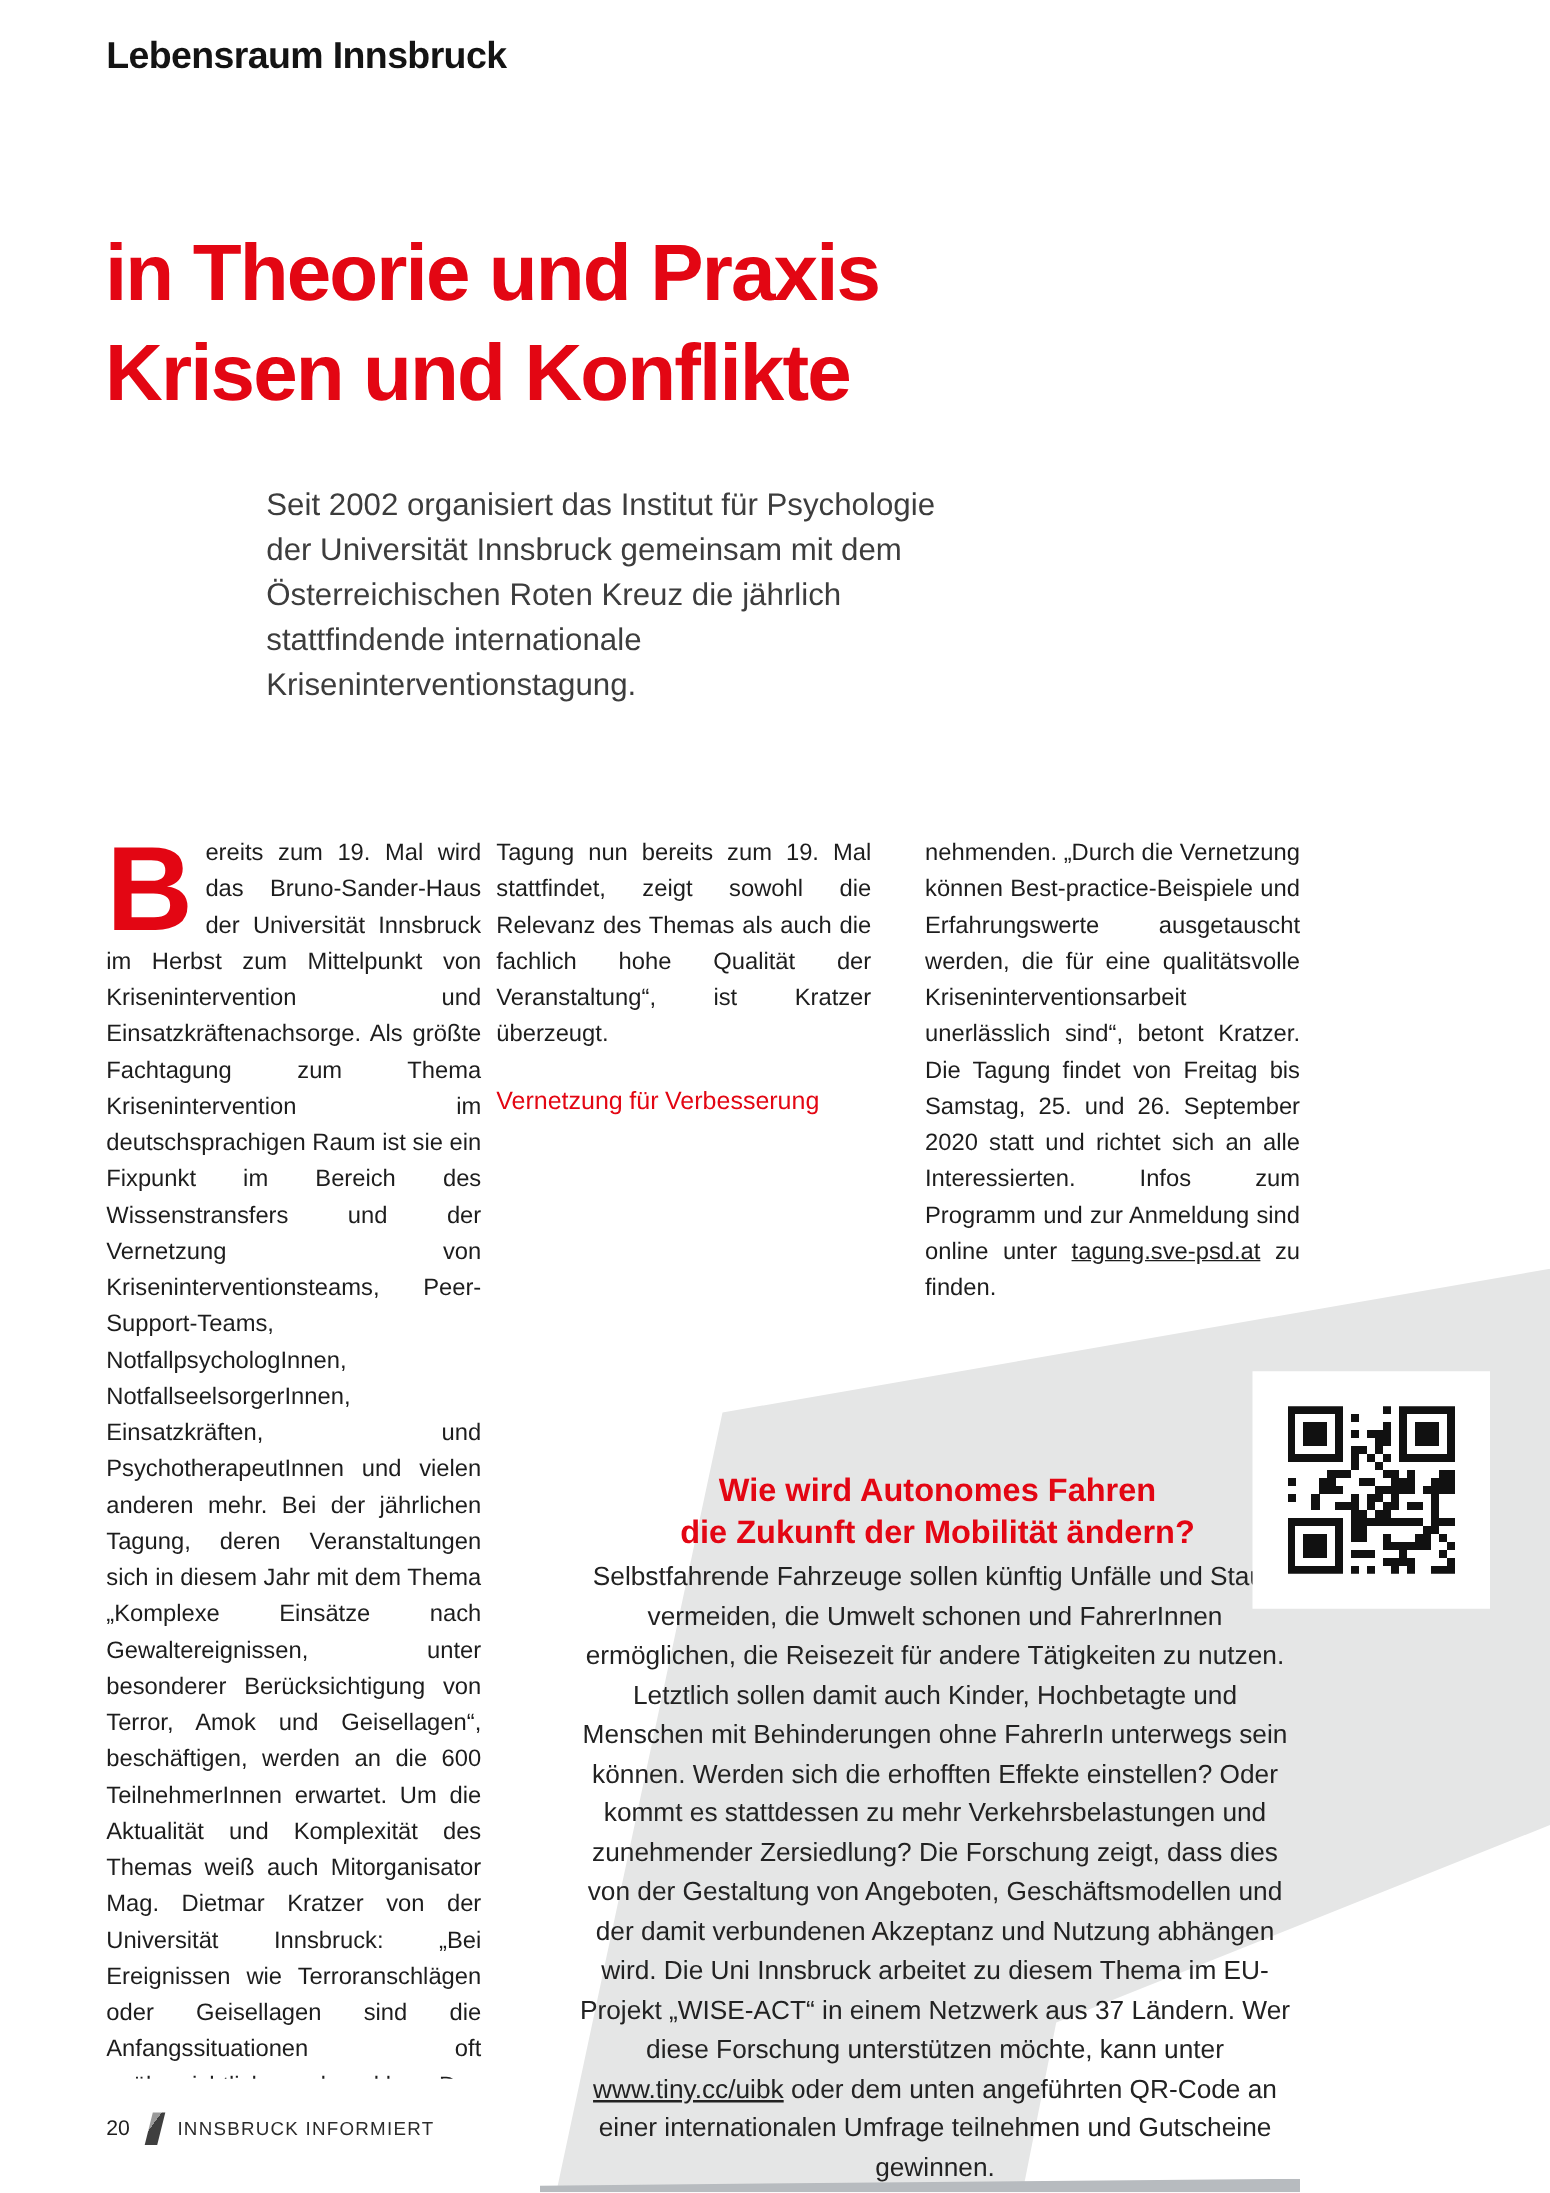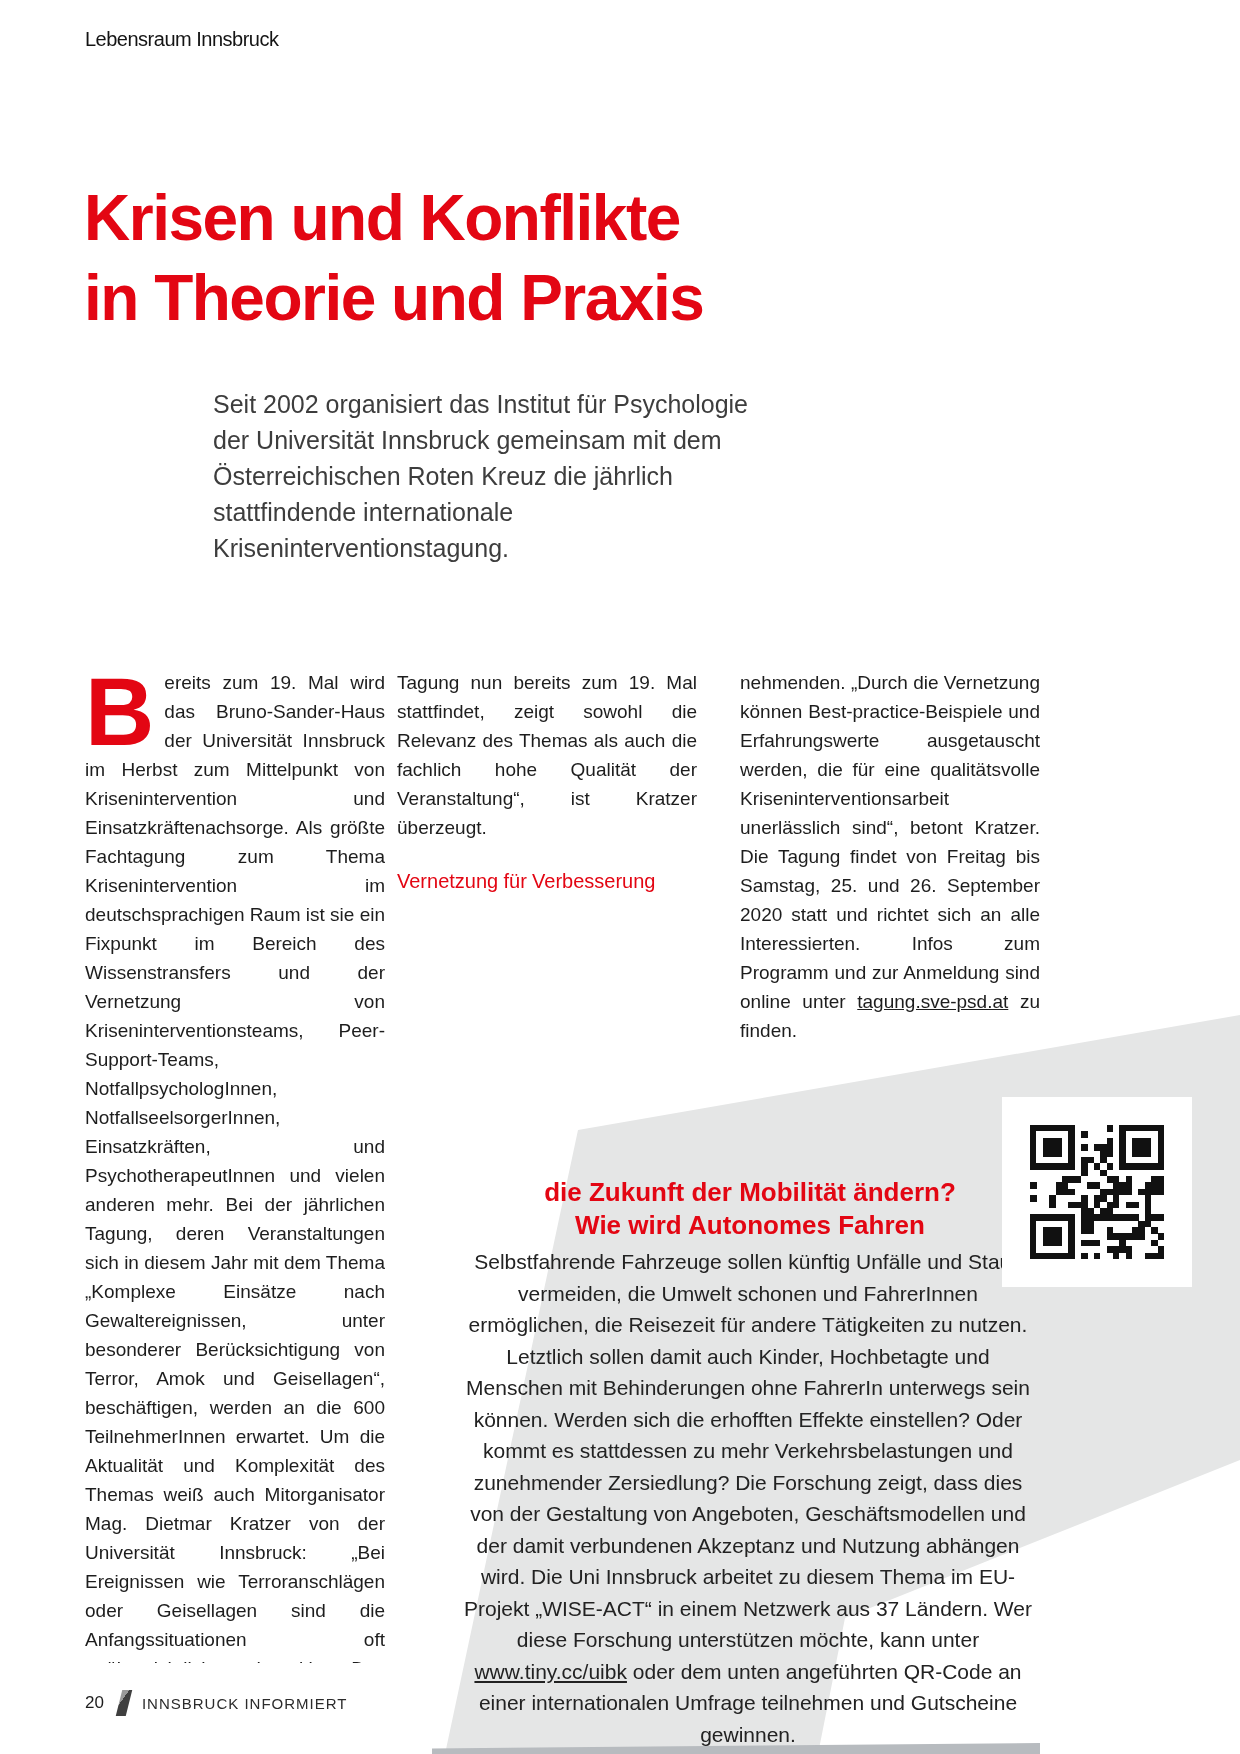--- a/index.html
+++ b/index.html
@@ -2,21 +2,21 @@
 <html lang="de"><head>
 <meta charset="utf-8">
 <style>
   html,body { margin:0; padding:0; background:#ffffff; }
   .page {
     position:relative; width:1240px; height:1754px; background:#ffffff;
     font-family:"Liberation Sans", sans-serif; overflow:hidden; color:#1d1d1d;
   }
   .section-label {
     position:absolute; left:85px; top:28px;
-    font-size:20px; font-weight:normal; color:#141414; letter-spacing:-0.5px;
+    font-size:30px; font-weight:bold; color:#141414; letter-spacing:-0.5px;
   }
   .title {
     position:absolute; left:84px; top:178px;
     color:#e30613; font-weight:bold; font-size:64px; line-height:80px; letter-spacing:-1.5px;
   }
   .intro {
     position:absolute; left:213px; top:386px; width:565px;
     font-size:25px; line-height:36px; color:#3d3d3d;
   }
   .col {
@@ -71,22 +71,22 @@
   .mag-name { font-size:15px; font-weight:normal; letter-spacing:1px; color:#2b2b2b; }
 </style>
 </head>
 <body>
 
 <div class="page">
 
   <div class="section-label">Lebensraum Innsbruck</div>
 
   <h1 class="title" style="margin:0;">
+    <div>in Theorie und Praxis</div>
     <div>Krisen und Konflikte</div>
-    <div>in Theorie und Praxis</div>
   </h1>
 
   <div class="intro">Seit 2002 organisiert das Institut für Psychologie der Universität Innsbruck gemeinsam mit dem Österreichischen Roten Kreuz die jährlich stattfindende internationale Kriseninterventionstagung.</div>
 
   <div class="col col1">
     <p><span class="dropcap">B</span><span>ereits zum 19. Mal wird das Bruno-Sander-Haus der Universität Innsbruck im Herbst zum Mittelpunkt von Krisenintervention und Einsatzkräftenachsorge. Als größte Fachtagung zum Thema Krisenintervention im deutschsprachigen Raum ist sie ein Fixpunkt im Bereich des Wissenstransfers und der Vernetzung von Kriseninterventionsteams, Peer-Support-Teams, NotfallpsychologInnen, NotfallseelsorgerInnen, Einsatzkräften, und PsychotherapeutInnen und vielen anderen mehr. Bei der jährlichen Tagung, deren Veranstaltungen sich in diesem Jahr mit dem Thema „Komplexe Einsätze nach Gewaltereignissen, unter besonderer Berücksichtigung von Terror, Amok und Geisellagen“, beschäftigen, werden an die 600 TeilnehmerInnen erwartet. Um die Aktualität und Komplexität des Themas weiß auch Mitorganisator Mag. Dietmar Kratzer von der Universität Innsbruck: „Bei Ereignissen wie Terroranschlägen oder Geisellagen sind die Anfangssituationen oft unübersichtlich und unklar. Das erschwert den Aufbau einer Betreuungsstruktur für Betroffene erheblich.“</span></p>
 
   </div>
 
   <div class="col col2">
@@ -94,22 +94,22 @@
     <h2 class="subhead">Vernetzung für Verbesserung</h2>
   </div>
 
   <div class="col col3">
     <p><span>nehmenden. „Durch die Vernetzung können Best-practice-Beispiele und Erfahrungswerte ausgetauscht werden, die für eine qualitätsvolle Kriseninterventionsarbeit unerlässlich sind“, betont Kratzer. Die Tagung findet von Freitag bis Samstag, 25. und 26. September 2020 statt und richtet sich an alle Interessierten. Infos zum Programm und zur Anmeldung sind online unter </span><a href="#" class="body-link">tagung.sve-psd.at</a><span> zu finden.</span></p>
   </div>
 
   <div class="graybox"></div>
 
   <div class="box-heading">
+    <div>Wie wird Autonomes Fahren</div>
     <div>die Zukunft der Mobilität ändern?</div>
-    <div>Wie wird Autonomes Fahren</div>
   </div>
 
   <div class="box-body">
     <span>Selbstfahrende Fahrzeuge sollen künftig Unfälle und Staus vermeiden, die Umwelt schonen und FahrerInnen ermöglichen, die Reisezeit für andere Tätigkeiten zu nutzen. Letztlich sollen damit auch Kinder, Hochbetagte und Menschen mit Behinderungen ohne FahrerIn unterwegs sein können. Werden sich die erhofften Effekte einstellen? Oder kommt es stattdessen zu mehr Verkehrsbelastungen und zunehmender Zersiedlung? Die Forschung zeigt, dass dies von der Gestaltung von Angeboten, Geschäftsmodellen und der damit verbundenen Akzeptanz und Nutzung abhängen wird. Die Uni Innsbruck arbeitet zu diesem Thema im EU-Projekt „WISE-ACT“ in einem Netzwerk aus 37 Ländern. Wer diese Forschung unterstützen möchte, kann unter </span><a href="#" class="body-link">www.tiny.cc/uibk</a><span> oder dem unten angeführten QR-Code an einer internationalen Umfrage teilnehmen und Gutscheine gewinnen.</span>
   </div>
 
   <div class="qr-plate">
     <svg viewBox="0 0 21 21" shape-rendering="crispEdges">
       <g fill="#111111">
         <path fill-rule="evenodd" d="M0,0h7v7h-7z M1,1v5h5v-5z"></path>

